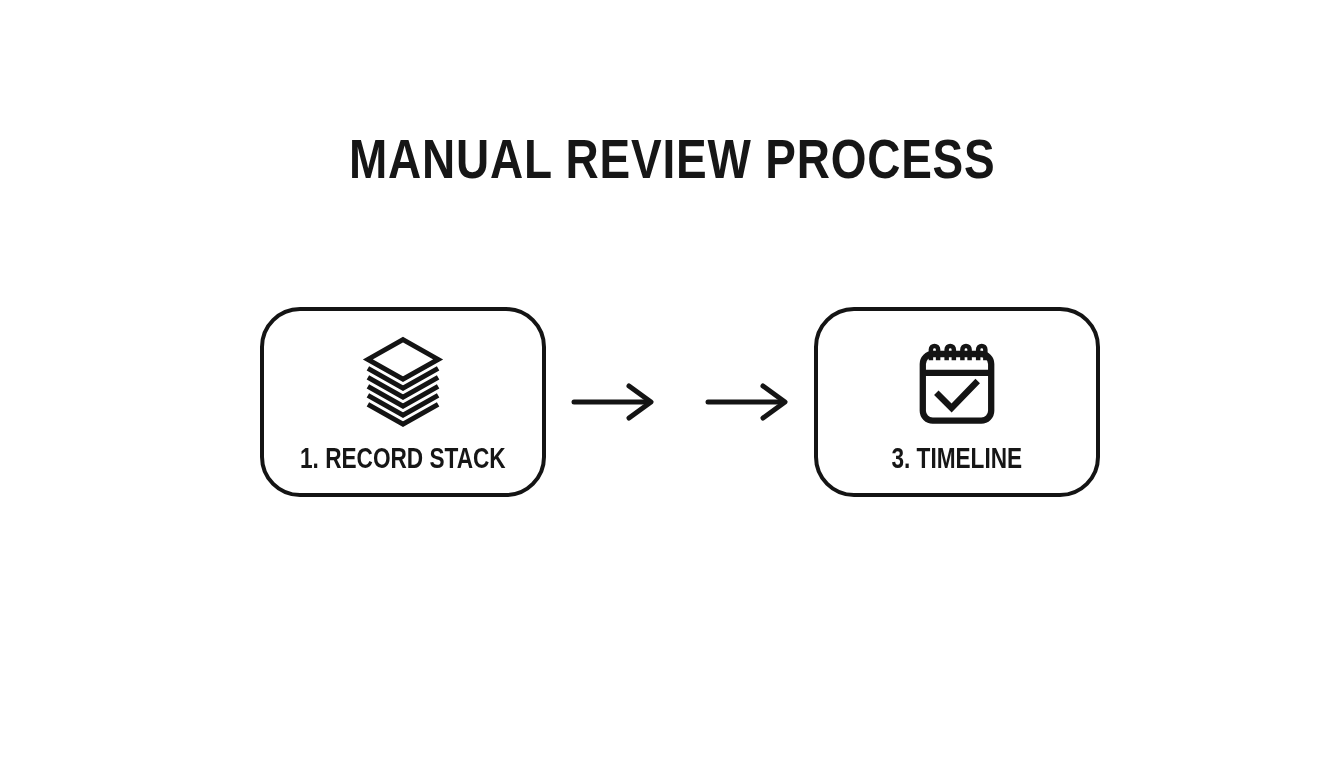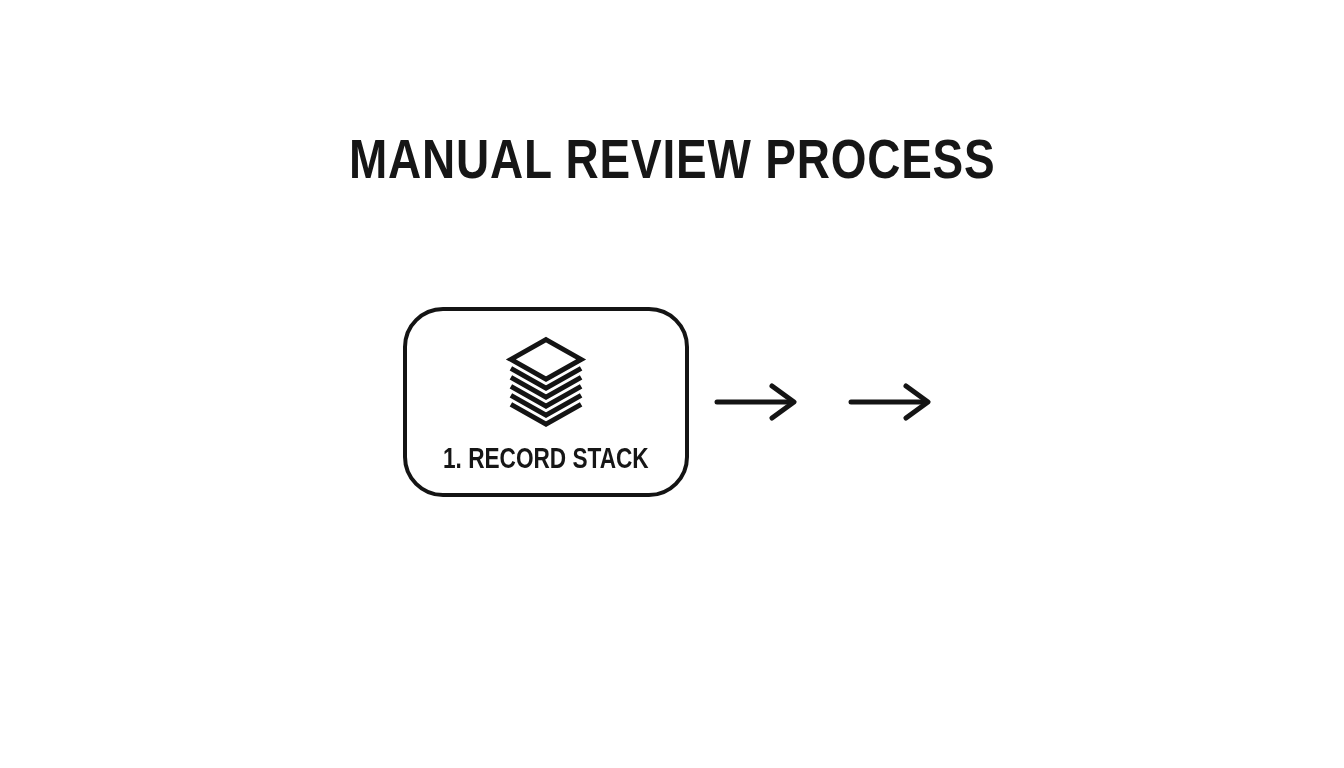--- a/index.html
+++ b/index.html
@@ -119,15 +119,33 @@
     </div>
 
 
     <div class="connector">
       <svg width="84" height="38" viewBox="0 0 84 38">
         <path class="stroke" stroke-width="5" stroke-linecap="round" d="M3,19 L76,19"></path>
         <path class="stroke" stroke-width="5" stroke-linecap="round" stroke-linejoin="round" d="M58,3 L80,19 L58,35"></path>
       </svg>
     </div>
 
+    <div class="step-box">
+      <div class="icon-wrap">
+        <svg width="90" height="90" viewBox="0 0 100 100">
+
+          <rect class="stroke" stroke-width="7" x="12" y="20" width="76" height="74" rx="11"></rect>
+
+          <line class="stroke" stroke-width="7" x1="12" y1="41" x2="88" y2="41"></line>
+
+          <path class="stroke" stroke-width="5" d="M21,27 L21,15 A4,4 0 0 1 29,15 L29,27"></path>
+          <path class="stroke" stroke-width="5" d="M38.5,27 L38.5,15 A4,4 0 0 1 46.5,15 L46.5,27"></path>
+          <path class="stroke" stroke-width="5" d="M56,27 L56,15 A4,4 0 0 1 64,15 L64,27"></path>
+          <path class="stroke" stroke-width="5" d="M73.5,27 L73.5,15 A4,4 0 0 1 81.5,15 L81.5,27"></path>
+
+          <path class="stroke" stroke-width="7" stroke-linejoin="miter" d="M27,63 L44,80 L73,50"></path>
+        </svg>
+      </div>
+      <div class="step-label">3. TIMELINE</div>
+    </div>
 
   </div>
 </div>
 
 </body></html>

